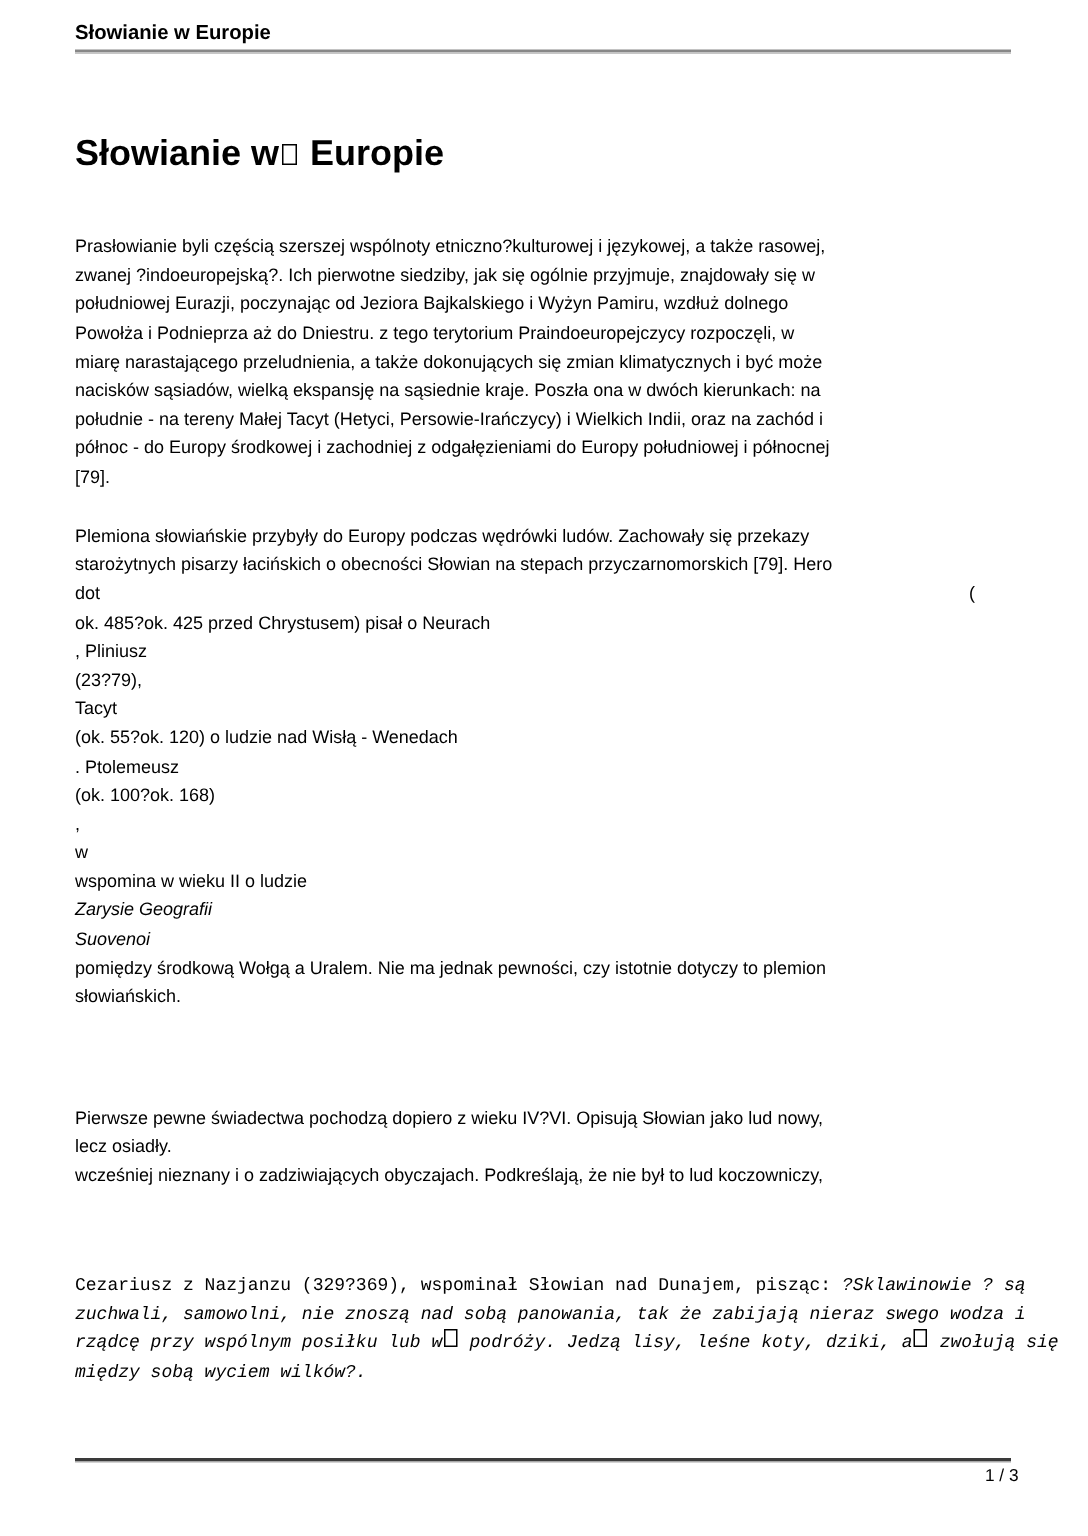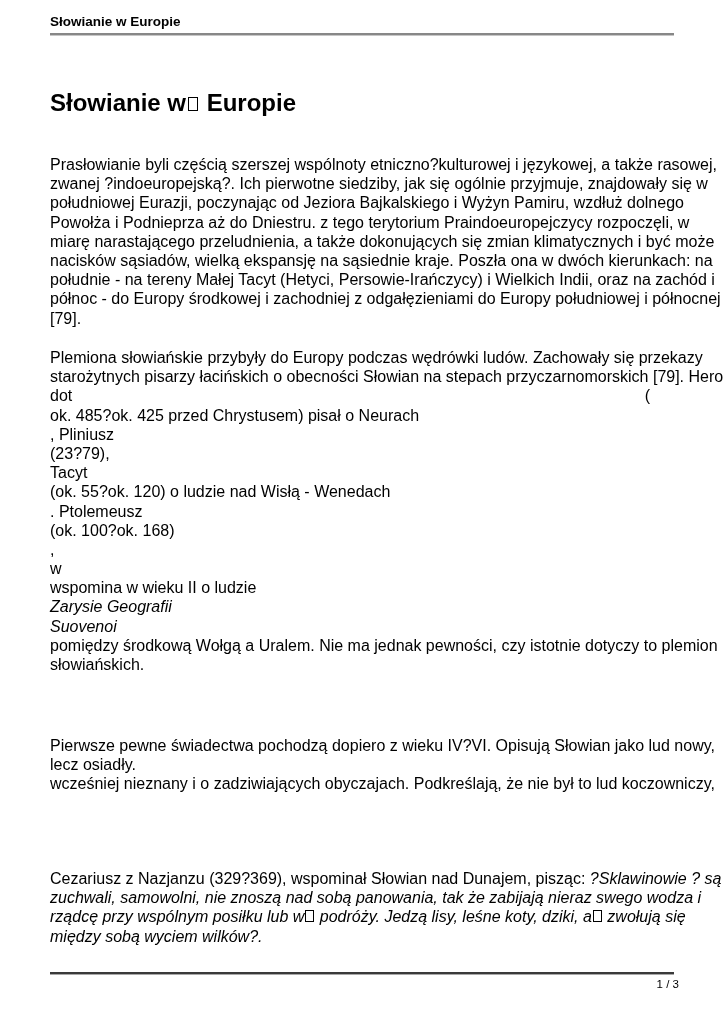--- a/index.html
+++ b/index.html
@@ -18,21 +18,21 @@
     border-top:2px solid #878787;border-bottom:1px solid #c6c6c6;
   }
   
   .page-title{
     position:absolute;left:50px;top:88px;
     font-size:24px;font-weight:bold;line-height:29px;white-space:nowrap;
   }
   
   .paragraph{
     position:absolute;left:50px;width:660px;
-    font-size:16px;line-height:19.2px;
+    font-size:12px;line-height:19.2px;
   }
   .line{white-space:nowrap;height:19.2px;}
   .line.split{
     display:flex;justify-content:space-between;width:600px;text-align:right;
   }
   .seg-italic{font-style:italic;}
   
   .tofu{
     display:inline-block;width:7px;height:10px;
     border:1px solid #000;margin:0 1px;vertical-align:baseline;
@@ -92,21 +92,21 @@
       <div class="line"><span class="seg-italic">Zarysie Geografii</span></div>
       <div class="line"><span class="seg-italic">Suovenoi</span></div>
       <div class="line"><span class="seg">pomiędzy środkową Wołgą a Uralem. Nie ma jednak pewności, czy istotnie dotyczy to plemion</span></div>
       <div class="line"><span class="seg">słowiańskich.</span></div>
     </div>
     <div class="paragraph" style="top: 736px;">
       <div class="line"><span class="seg">Pierwsze pewne świadectwa pochodzą dopiero z wieku IV?VI. Opisują Słowian jako lud nowy,</span></div>
       <div class="line"><span class="seg">lecz osiadły.</span></div>
       <div class="line"><span class="seg">wcześniej nieznany i o zadziwiających obyczajach. Podkreślają, że nie był to lud koczowniczy,</span></div>
     </div>
-    <div class="paragraph" style="top: 869px;">
+    <div class="paragraph" style="top: 848px; font-family: Liberation Mono, monospace;">
       <div class="line"><span class="seg">Cezariusz z Nazjanzu (329?369), wspominał Słowian nad Dunajem, pisząc: </span><span class="seg-italic">?Sklawinowie ? są</span></div>
       <div class="line"><span class="seg-italic">zuchwali, samowolni, nie znoszą nad sobą panowania, tak że zabijają nieraz swego wodza i</span></div>
       <div class="line"><span class="seg-italic">rządcę przy wspólnym posiłku lub w</span><span class="tofu"></span><span class="seg-italic"> podróży. Jedzą lisy, leśne koty, dziki, a</span><span class="tofu"></span><span class="seg-italic"> zwołują się</span></div>
       <div class="line"><span class="seg-italic">między sobą wyciem wilków?.</span></div>
     </div>
   </div>
 
 <div class="footer-rule"></div>
 
 <div class="page-number">1 / 3</div>

